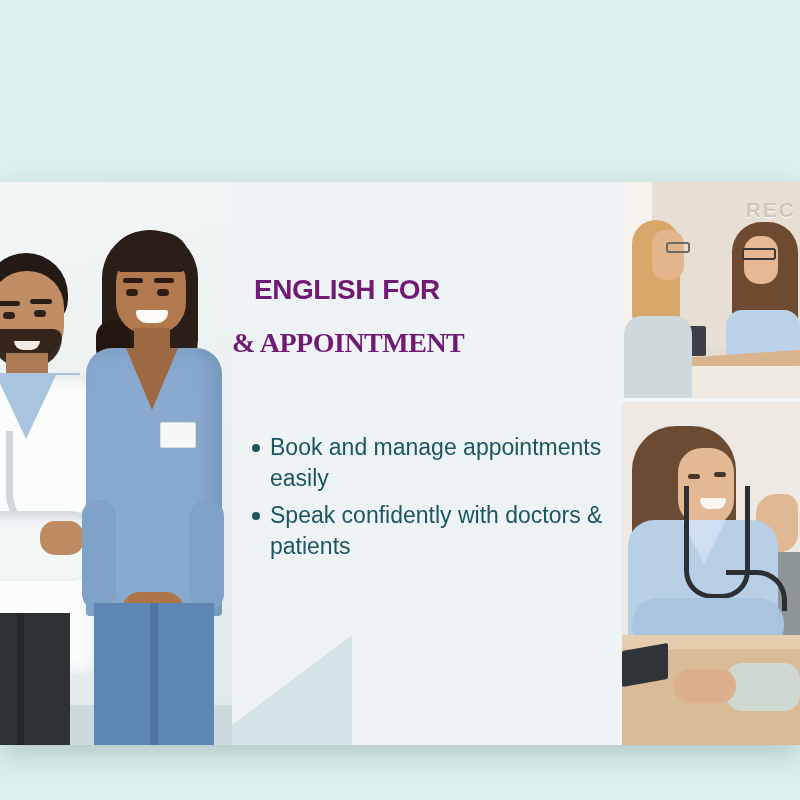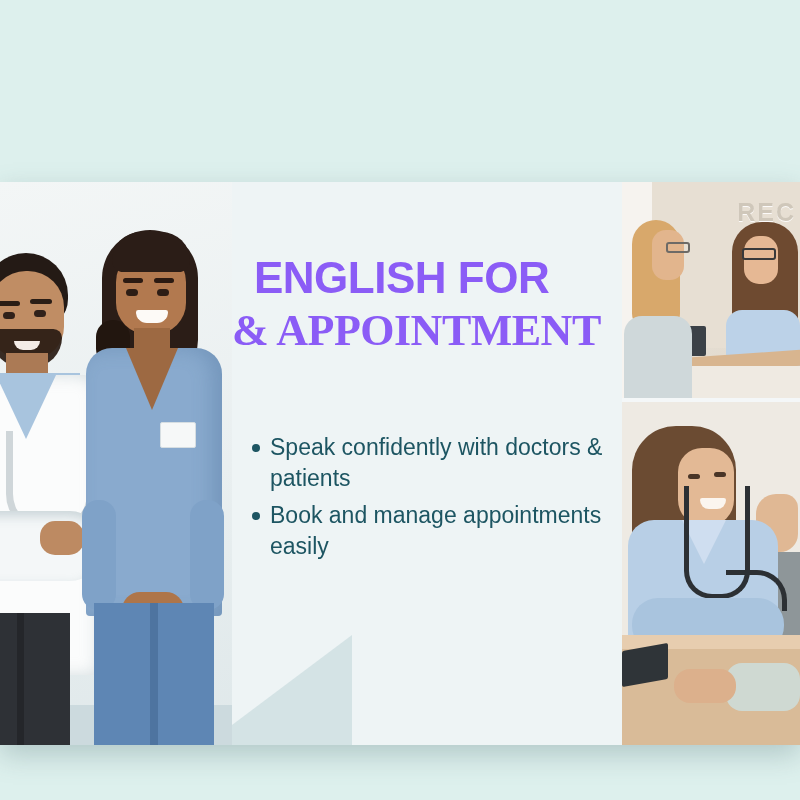--- a/index.html
+++ b/index.html
@@ -210,25 +210,25 @@
     bottom: -10px;
     width: 0; height: 0;
     border-left: 160px solid transparent;
     border-bottom: 120px solid #cfdfe2;
     opacity: .85;
   }
 
   .title {
     position: absolute;
     left: 0px;
-    top: 40px;
+    top: 62px;
     width: 390px;
-    color: #8b5cf6;
+    color: #701a75;
     font-weight: bold;
-    font-size: 44px;
+    font-size: 28px;
     line-height: 53px;
     letter-spacing: -0.5px;
   }
   .title-line { display: block; padding-left: 22px; white-space: nowrap; }
   .title-line.l3 { padding-left: 0px; font-family: Liberation Serif, serif; }
 
   .bullets {
     position: absolute;
     left: 8px;
     top: 250px;
@@ -285,21 +285,21 @@
     position: absolute; left: 28px; top: 0; width: 150px; height: 166px;
     background: #e7dfd3;
   }
   .rc-pillar {
     position: absolute; left: 0; top: 0; width: 30px; height: 216px;
     background: #f6f3ef;
   }
   .rc-sign {
     position: absolute; right: 4px; top: 16px;
     color: #cfc7ba;
-    font-size: 25px;
+    font-size: 21px;
     font-weight: bold;
     letter-spacing: 2px;
     text-shadow: 0 1px 0 rgba(255,255,255,.85);
   }
   .rc-desk {
     position: absolute; left: 56px; bottom: 28px; width: 122px; height: 16px;
     background: #d8b58f; transform: skewY(-4deg);
   }
   .rc-desk-front {
     position: absolute; left: 56px; bottom: 0; width: 122px; height: 32px;
@@ -470,22 +470,22 @@
 
     <div class="panel">
       <div class="panel-wedge"></div>
 
       <h1 class="title">
         <span class="title-line l1">ENGLISH FOR</span>
         <span class="title-line l3">&amp; APPOINTMENT</span>
       </h1>
 
       <ul class="bullets">
+        <li>Book and manage appointments easily</li>
         <li>Speak confidently with doctors &amp; patients</li>
-        <li>Book and manage appointments easily</li>
       </ul>
     </div>
 
     <div class="photo-col">
 
       <div class="photo-top">
         <div class="rc-wall"></div>
         <div class="rc-pillar"></div>
         <div class="rc-sign">REC</div>
         <div class="rc-v2-hair"></div>

